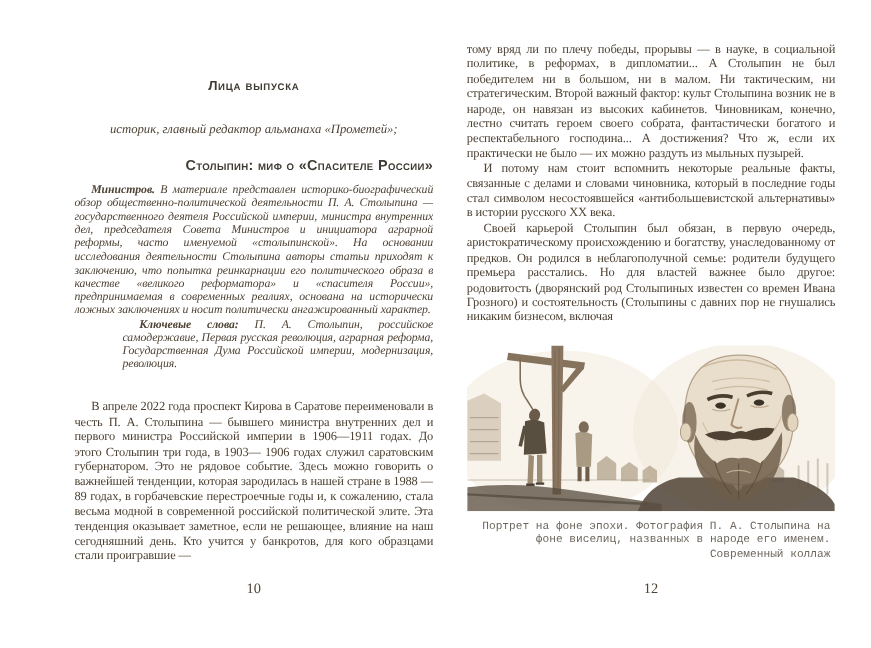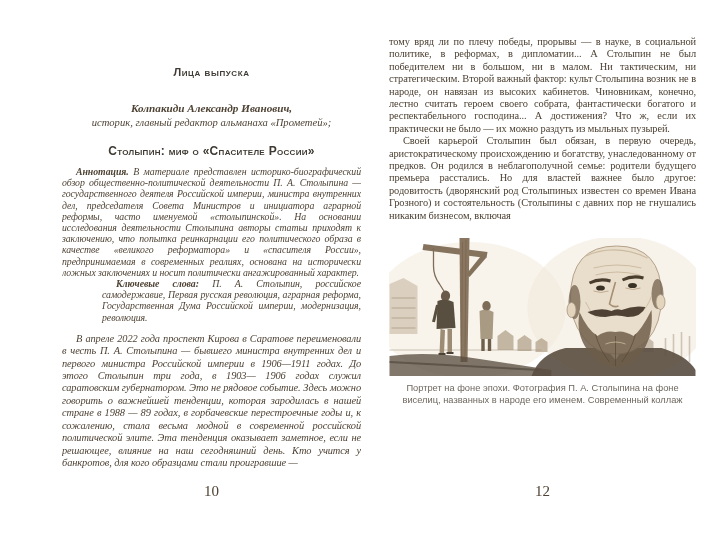--- a/index.html
+++ b/index.html
@@ -17,79 +17,79 @@
   .section-heading{
     margin-top:66px;text-align:center;
     font-family:"Liberation Sans",sans-serif;font-weight:700;
     font-variant:small-caps;font-size:11px;letter-spacing:.6px;
     color:var(--heading_ink);
   }
   .authors{margin-top:24px;text-align:center;color:var(--ink);}
   .author-name{font-style:italic;font-weight:700;font-size:11.2px;line-height:13.5px;}
   .author-role{font-style:italic;font-size:10.6px;line-height:13.5px;}
   .article-title{
-    margin-top:15px;text-align:center;
+    margin-top:15px;text-align:right;
     font-family:"Liberation Sans",sans-serif;font-weight:700;
     font-variant:small-caps;font-size:12px;letter-spacing:.3px;
     color:var(--heading_ink);
   }
   .annotation,.keywords{
     margin-top:8px;font-style:italic;font-size:9.8px;line-height:11.2px;
     text-align:justify;text-indent:14px;color:var(--ink);
     letter-spacing:-0.05px;
   }
   .keywords{margin-top:0;margin-left:40px;}
   .run-label{font-weight:700;}
   .body-par{
     font-size:10.4px;line-height:12.4px;text-align:justify;
     color:var(--ink);letter-spacing:-0.1px;
   }
   .body-par.indent{text-indent:14px;}
-  .left .body-par{margin-top:10px;font-style:italic;}
+  .left .body-par{margin-top:25px;}
   .right .body-par.first{margin-top:36px;}
   figure{margin-top:16px;}
   figure svg{display:block;width:307px;height:138px;}
   figcaption{
-    margin-top:7px;text-align:center;
-    font-family:Liberation Sans, sans-serif;font-size:9.3px;line-height:11.5px;
+    margin-top:7px;text-align:right;
+    font-family:Liberation Mono, monospace;font-size:9.3px;line-height:11.5px;
     color:var(--caption_ink);padding:0 4px;
   }
   .page-number{
     position:absolute;left:0;right:0;top:483px;text-align:center;
-    font-size:15px;color:var(--ink);
+    font-size:12px;color:var(--ink);
   }
 </style>
 </head>
 <body>
 
 <div class="spread">
 
   <div class="page left">
     <div class="section-heading">Лица выпуска</div>
 
     <div class="authors">
-      <div class="author-name">Колпакиди Александр Иванович,</div>
       <div class="author-role">историк, главный редактор альманаха «Прометей»;</div>
     </div>
 
     <div class="article-title">Столыпин: миф о «Спасителе России»</div>
 
-    <p class="annotation"><span class="run-label">Аннотация.</span>
+    <p class="annotation"><span class="run-label">Министров.</span>
       <span>В материале представлен историко-биографический обзор общественно-политической деятельности П. А. Столыпина — государственного деятеля Российской империи, министра внутренних дел, председателя Совета Министров и инициатора аграрной реформы, часто именуемой «столыпинской». На основании исследования деятельности Столыпина авторы статьи приходят к заключению, что попытка реинкарнации его политического образа в качестве «великого реформатора» и «спасителя России», предпринимаемая в современных реалиях, основана на исторически ложных заключениях и носит политически ангажированный характер.</span></p>
 
     <p class="keywords"><span class="run-label">Ключевые слова:</span>
       <span>П. А. Столыпин, российское самодержавие, Первая русская революция, аграрная реформа, Государственная Дума Российской империи, модернизация, революция.</span></p>
 
     <p class="body-par indent">В апреле 2022 года проспект Кирова в Саратове переименовали в честь П. А. Столыпина — бывшего министра внутренних дел и первого министра Российской империи в 1906—1911 годах. До этого Столыпин три года, в 1903— 1906 годах служил саратовским губернатором. Это не рядовое событие. Здесь можно говорить о важнейшей тенденции, которая зародилась в нашей стране в 1988 — 89 годах, в горбачевские перестроечные годы и, к сожалению, стала весьма модной в современной российской политической элите. Эта тенденция оказывает заметное, если не решающее, влияние на наш сегодняшний день. Кто учится у банкротов, для кого образцами стали проигравшие —</p>
 
     <div class="page-number">10</div>
   </div>
 
   <div class="page right">
     <p class="body-par first">тому вряд ли по плечу победы, прорывы — в науке, в социальной политике, в реформах, в дипломатии... А Столыпин не был победителем ни в большом, ни в малом. Ни тактическим, ни стратегическим. Второй важный фактор: культ Столыпина возник не в народе, он навязан из высоких кабинетов. Чиновникам, конечно, лестно считать героем своего собрата, фантастически богатого и респектабельного господина... А достижения? Что ж, если их практически не было — их можно раздуть из мыльных пузырей.</p>
+    <p class="body-par indent">И потому нам стоит вспомнить некоторые реальные факты, связанные с делами и словами чиновника, который в последние годы стал символом несостоявшейся «антибольшевистской альтернативы» в истории русского XX века.</p>
     <p class="body-par indent">Своей карьерой Столыпин был обязан, в первую очередь, аристократическому происхождению и богатству, унаследованному от предков. Он родился в неблагополучной семье: родители будущего премьера расстались. Но для властей важнее было другое: родовитость (дворянский род Столыпиных известен со времен Ивана Грозного) и состоятельность (Столыпины с давних пор не гнушались никаким бизнесом, включая</p>
 
     <figure>
       <svg viewBox="0 0 306 138" xmlns="http://www.w3.org/2000/svg" aria-hidden="true">
         <defs>
           <filter id="soft" x="-5%" y="-5%" width="110%" height="110%">
             <feGaussianBlur stdDeviation="0.35"></feGaussianBlur>
           </filter>
         </defs>
         <g filter="url(#soft)">

